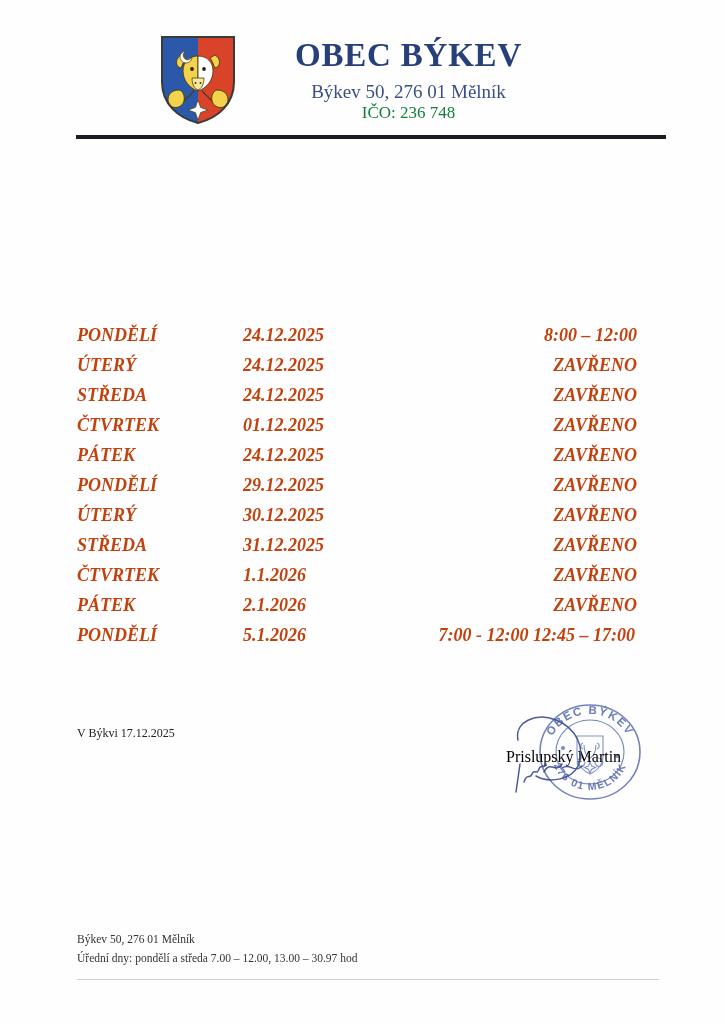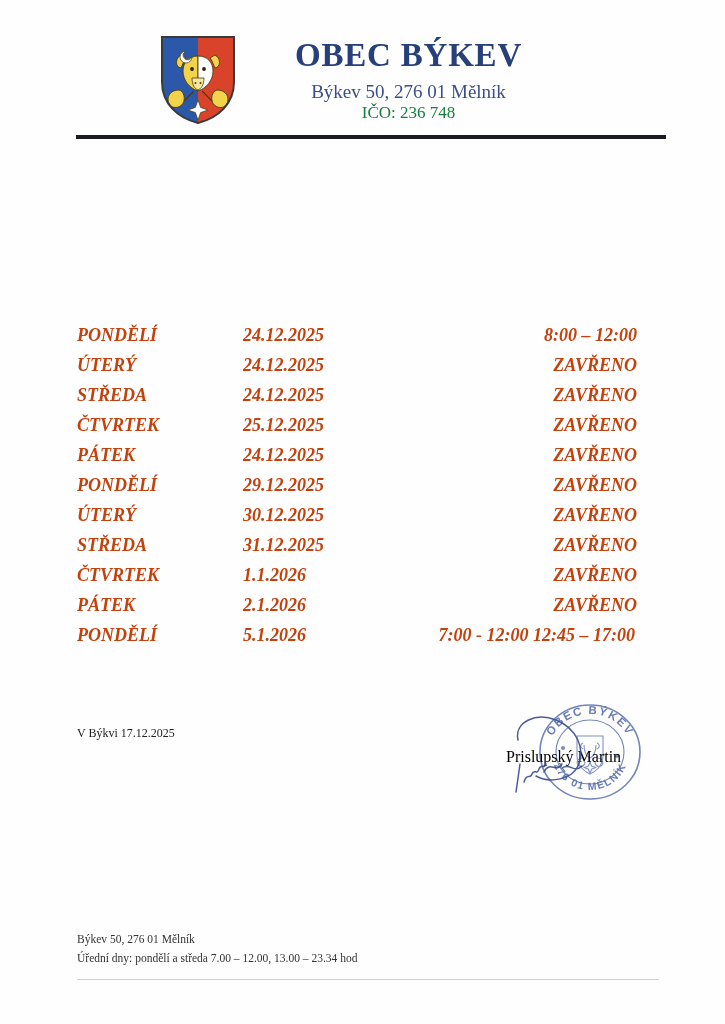--- a/index.html
+++ b/index.html
@@ -265,21 +265,21 @@
         <td class="col-date">24.12.2025</td>
         <td class="col-hours">ZAVŘENO</td>
       </tr>
       <tr>
         <td class="col-day">STŘEDA</td>
         <td class="col-date">24.12.2025</td>
         <td class="col-hours">ZAVŘENO</td>
       </tr>
       <tr>
         <td class="col-day">ČTVRTEK</td>
-        <td class="col-date">25.12.2025</td>
+        <td class="col-date">01.12.2025</td>
         <td class="col-hours">ZAVŘENO</td>
       </tr>
       <tr>
         <td class="col-day">PÁTEK</td>
         <td class="col-date">24.12.2025</td>
         <td class="col-hours">ZAVŘENO</td>
       </tr>
       <tr>
         <td class="col-day">PONDĚLÍ</td>
         <td class="col-date">29.12.2025</td>
@@ -354,19 +354,19 @@
     </g>
   </svg>
 
   <div class="sig-block">
     <div class="sig-name">Prislupský Martin</div>
   </div>
 
   <div class="footer">
     <div class="footer-col-left">
       <div class="footer-line">Býkev 50, 276 01 Mělník</div>
-      <div class="footer-line">Úřední dny: pondělí a středa 7.00 – 12.00, 13.00 – 23.34 hod</div>
+      <div class="footer-line">Úřední dny: pondělí a středa 7.00 – 12.00, 13.00 – 30.97 hod</div>
     </div>
   </div>
 
   <div class="footer-rule"></div>
 
 </div>
 
 </body></html>

